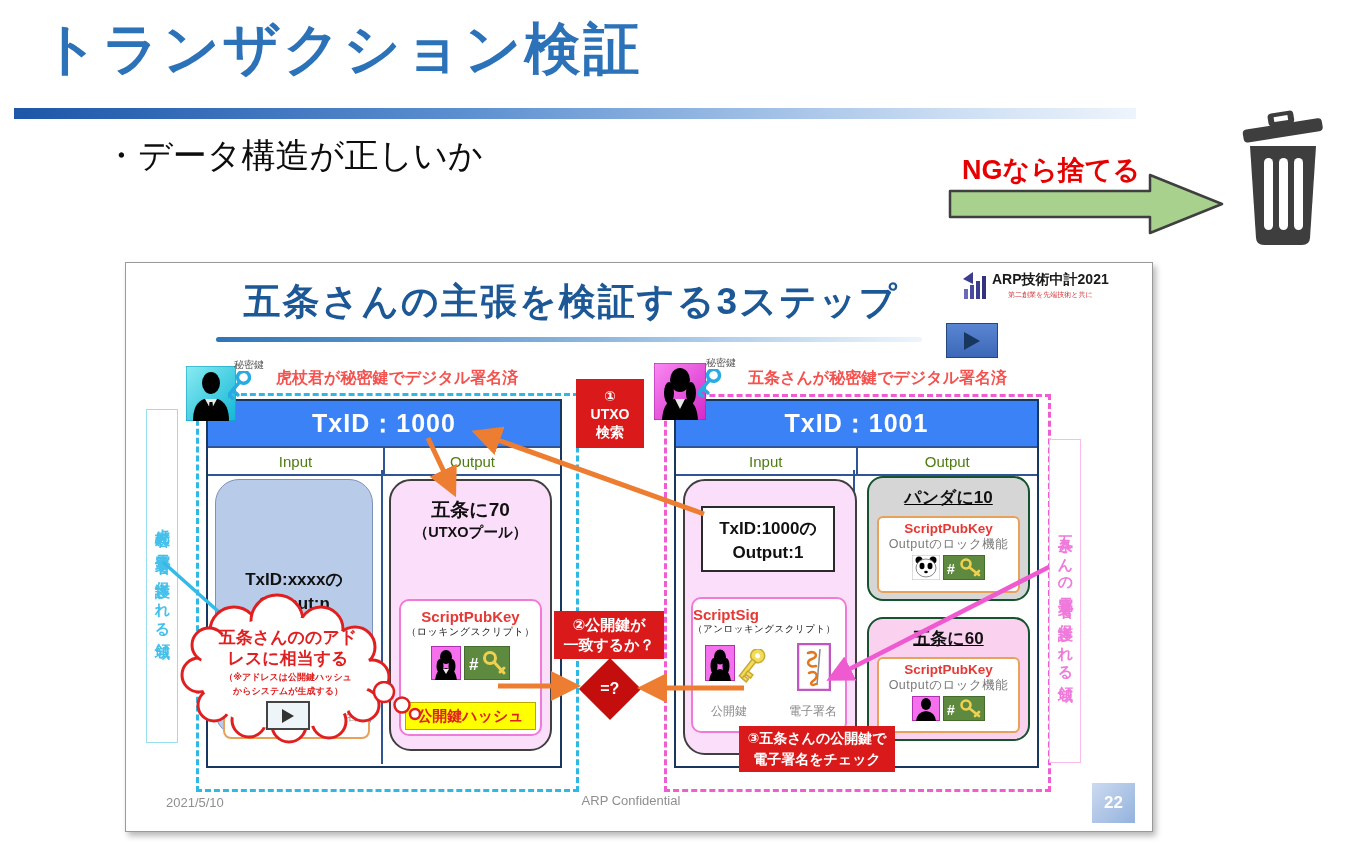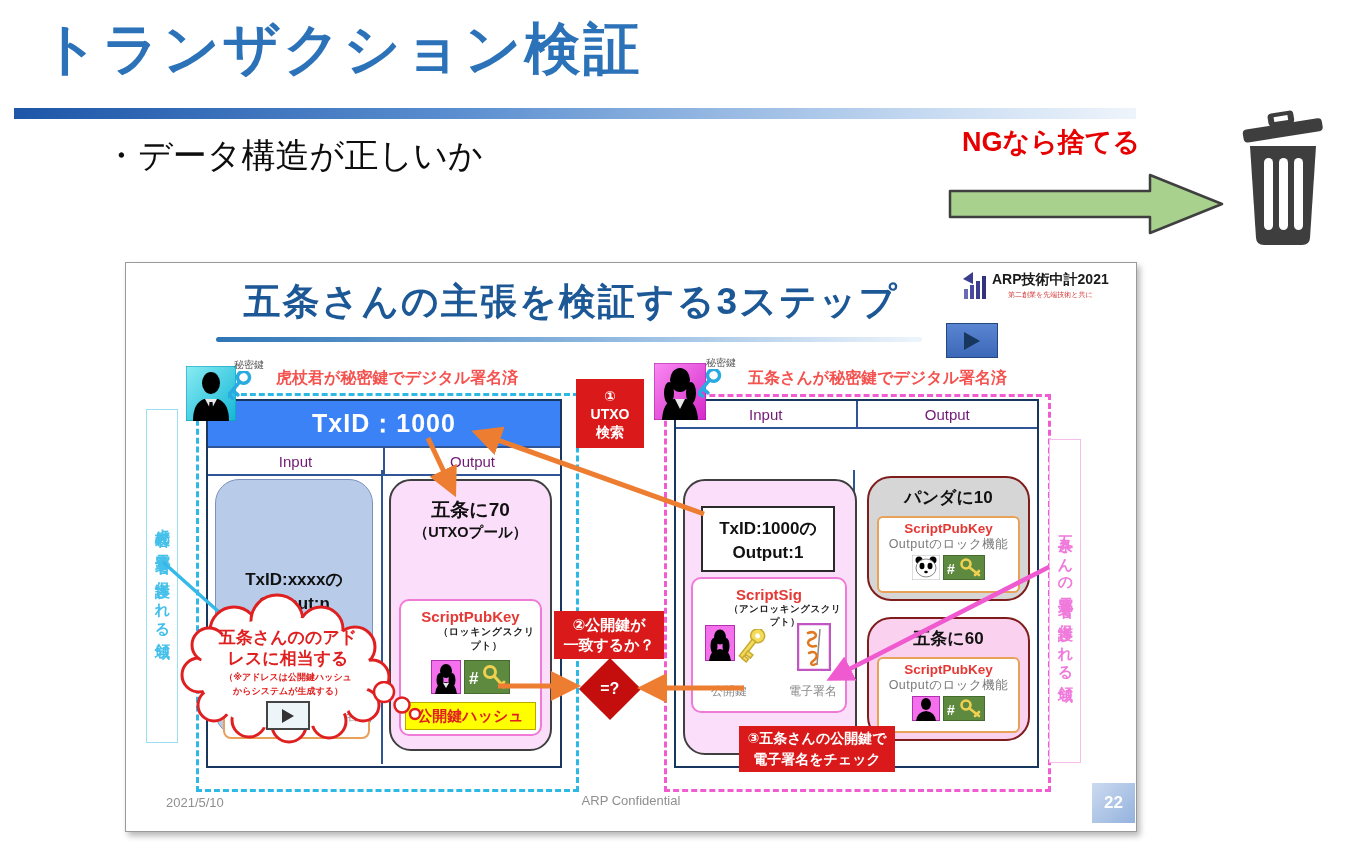--- a/index.html
+++ b/index.html
@@ -6,24 +6,24 @@
   body{
     width:1358px;height:842px;position:relative;overflow:hidden;background:#fff;
     font-family:"Liberation Sans","DejaVu Sans",sans-serif;
   }
   .abs{position:absolute;}
   
   .main-title{left:42px;top:12px;font-size:56px;font-weight:bold;color:#2b72b8;letter-spacing:3px;white-space:nowrap;}
   .hr-bar{left:14px;top:108px;width:1122px;height:11px;
     background:linear-gradient(to right,#1e56a8,#5b8fd0 40%,#cfe0f4 85%,#eef4fb);}
   .bullets{left:104px;top:130px;font-size:34px;font-weight:normal;color:#0d0d0d;line-height:50px;white-space:nowrap;}
-  .ng-label{left:962px;top:124px;font-size:27px;font-weight:bold;color:#e60000;white-space:nowrap;}
+  .ng-label{left:962px;top:152px;font-size:27px;font-weight:bold;color:#e60000;white-space:nowrap;}
   
   .slide{left:125px;top:262px;width:1010px;height:568px;background:#fff;
-    border:1px solid #9a9a9a;box-shadow:3px 4px 6px rgba(0,0,0,.28);}
+    border:1px solid #9a9a9a;box-shadow:3px 4px 6px rgba(0,0,0,.28);padding-left:16px;}
   .slide .abs{position:absolute;}
   .slide-title{left:60px;top:14px;width:770px;text-align:center;font-size:37px;font-weight:bold;
     color:#1c5796;letter-spacing:2px;white-space:nowrap;}
   .slide-underline{left:90px;top:74px;width:706px;height:5px;border-radius:3px;
     background:linear-gradient(to right,#2e75b6,#8fb8e0 55%,#eef5fc);}
   .logo{left:836px;top:8px;display:flex;align-items:flex-start;}
   .logo-texts{margin-left:4px;}
   .logo-text{font-size:14px;font-weight:bold;color:#1a1a1a;white-space:nowrap;}
   .logo-sub{font-size:7px;color:#d03030;text-align:center;margin-top:1px;white-space:nowrap;}
   .play-btn{left:820px;top:60px;width:50px;height:33px;border:1px solid #24487e;
@@ -34,37 +34,37 @@
   .vlabel{writing-mode:vertical-rl;display:flex;align-items:center;justify-content:center;
     font-size:15px;font-weight:bold;letter-spacing:2px;background:#fff;z-index:5;}
   .vlabel-left{left:20px;top:146px;width:30px;height:332px;color:#45c0ea;border:1px solid #9adef2;}
   .vlabel-right{left:923px;top:176px;width:30px;height:322px;color:#f07adc;border:1px solid #f8bcec;}
   .pk-label{font-size:10px;color:#555;z-index:5;}
   .caption{font-size:16px;font-weight:bold;color:#f4524f;white-space:nowrap;z-index:5;}
   
   .tx-table{border:2px solid #17375e;background:#fff;z-index:3;}
   .tx-header{height:45px;background:#3b82f6;border-bottom:2px solid #2f5597;color:#fff;
     font-size:25px;font-weight:bold;display:flex;align-items:center;justify-content:center;letter-spacing:1px;}
-  .tx-cols{height:26px;display:flex;border-bottom:2px solid #2f5597;font-size:15px;color:#701a75;}
+  .tx-cols{height:26px;display:flex;border-bottom:2px solid #2f5597;font-size:15px;color:#4d7c0f;}
   .tx-cols div{flex:1;display:flex;align-items:center;justify-content:center;}
   .tx-cols div:first-child{border-right:2px solid #2f5597;}
   .vdivider{width:2px;background:#2f5597;z-index:3;}
   
   .inbox-blue{left:89px;top:216px;width:158px;height:257px;background:#b8ccea;border:1.5px solid #7d91bd;
     border-radius:24px;z-index:4;text-align:center;font-size:17px;font-weight:bold;color:#111;padding-top:88px;box-sizing:border-box;line-height:24px;}
   .hidden-sig{left:97px;top:428px;width:147px;height:48px;background:#fff;border:2px solid #e8a159;border-radius:8px;
     z-index:5;box-sizing:border-box;font-size:13px;color:#9a9a9a;text-align:right;padding:14px 10px 0 0;}
   .outbox-pink-l{left:263px;top:216px;width:163px;height:272px;background:#fbdffa;border:2px solid #3f3f3f;
     border-radius:22px;z-index:4;text-align:center;box-sizing:border-box;padding-top:16px;}
   .outbox-pink-l .t1{font-size:19px;font-weight:bold;color:#111;}
   .outbox-pink-l .t2{font-size:14.5px;font-weight:bold;color:#111;}
   .spk-box-l{left:273px;top:336px;width:143px;height:137px;background:#fff;border:2px solid #f07ad8;
     border-radius:10px;z-index:6;text-align:center;box-sizing:border-box;}
   .red-name{font-size:15px;font-weight:bold;color:#e53935;margin-top:7px;}
-  .blk-sub{font-size:10px;font-weight:bold;color:#222;letter-spacing:.5px;margin-left:32px;}
+  .blk-sub{font-size:10px;font-weight:normal;color:#222;letter-spacing:.5px;}
   .icon-row{display:flex;justify-content:center;align-items:flex-end;gap:3px;margin-top:7px;}
   .hash-label{position:absolute;left:4px;right:4px;bottom:4px;height:26px;background:#ffff00;border:1px solid #b8a800;
     color:#e02020;font-size:15px;font-weight:bold;display:flex;align-items:center;justify-content:center;}
   
   .cloud{left:53px;top:330px;width:218px;height:158px;z-index:30;}
   .cloud-text{position:absolute;left:0;top:34px;width:100%;text-align:center;color:#e02020;}
   .cloud-text .big{font-size:17px;font-weight:bold;line-height:21px;}
   .cloud-text .small{font-size:9px;font-weight:bold;line-height:11px;margin-top:3px;}
   .cloud-play{margin:4px auto 0;width:40px;height:25px;background:#edf5f9;border:2px solid #444;
     display:flex;align-items:center;justify-content:center;}
@@ -75,26 +75,26 @@
   .step2{left:428px;top:348px;width:110px;height:48px;font-size:15px;line-height:20px;}
   .step3{left:613px;top:463px;width:156px;height:46px;font-size:14px;line-height:21px;}
   .diamond{left:462px;top:404px;width:44px;height:44px;background:#c40d0d;transform:rotate(45deg);z-index:22;
     display:flex;align-items:center;justify-content:center;}
   .diamond span{transform:rotate(-45deg);color:#fff;font-weight:bold;font-size:16px;}
   
   .inbox-pink-r{left:557px;top:216px;width:170px;height:272px;background:#fbdffa;border:2px solid #3f3f3f;
     border-radius:22px;z-index:4;}
   .refbox{left:575px;top:243px;width:134px;height:66px;background:#fff;border:2px solid #2a2a2a;z-index:6;
     text-align:center;font-size:17px;font-weight:bold;color:#111;line-height:24px;padding-top:9px;box-sizing:border-box;}
-  .ssig-box{left:565px;top:314px;width:156px;height:136px;background:#fff;border:2px solid #f07ad8;border-radius:10px;
-    z-index:6;text-align:center;box-sizing:border-box;}
+  .ssig-box{left:565px;top:334px;width:156px;height:136px;background:#fff;border:2px solid #f07ad8;border-radius:10px;
+    z-index:6;box-sizing:border-box;}
   .ssig-icons{position:absolute;left:0;top:44px;width:100%;height:52px;}
   .ssig-lab{position:absolute;top:104px;font-size:12px;color:#8a8a8a;}
-  .outbox-r{width:163px;background:#d6d6d6;border:2px solid #7f1d1d;border-radius:24px;z-index:4;
-    text-align:center;box-sizing:border-box;}
+  .outbox-r{width:163px;background:#d6d6d6;border:2px solid #14532d;border-radius:16px;z-index:4;
+    text-align:center;box-sizing:border-box;text-decoration:underline;}
   .outbox-r .title{font-size:17px;font-weight:bold;color:#111;margin-top:8px;}
   .outbox-r .inner{position:absolute;left:8px;right:8px;bottom:6px;top:38px;background:#fff;
     border:2px solid #e8a159;border-radius:6px;}
   .inner .nm{font-size:13.5px;font-weight:bold;color:#e53935;margin-top:3px;}
   .inner .ds{font-size:12.5px;color:#7a7a7a;letter-spacing:.5px;}
   .inner .icon-row{margin-top:2px;}
   
   .f-date{left:40px;top:532px;font-size:13px;color:#8f8f8f;}
   .f-conf{left:380px;top:530px;width:250px;text-align:center;font-size:13px;color:#8f8f8f;}
   .f-page{left:966px;top:520px;width:43px;height:40px;color:#fff;font-weight:bold;font-size:17px;
@@ -296,20 +296,21 @@
       <line x1="12" y1="25" x2="19" y2="25"></line>
       <line x1="12" y1="31" x2="17" y2="31"></line>
     </g>
   </svg>
   <div class="abs caption" style="left:622px;top:105px;">五条さんが秘密鍵でデジタル署名済</div>
 
   <div class="abs dash-magenta"></div>
   <div class="abs vlabel vlabel-right">五条さんの電子署名で保護される領域</div>
 
   <div class="abs tx-table" style="left:548px;top:136px;width:361px;height:365px;">
+    <div class="tx-header">TxID：1001</div>
     <div class="tx-cols">
       <div>Input</div>
       <div>Output</div>
     </div>
   </div>
   <div class="abs vdivider" style="left:727px;top:207px;height:294px;"></div>
 
   <div class="abs inbox-pink-r"></div>
   <div class="abs refbox">
     <span style="display:block">TxID:1000の</span>

